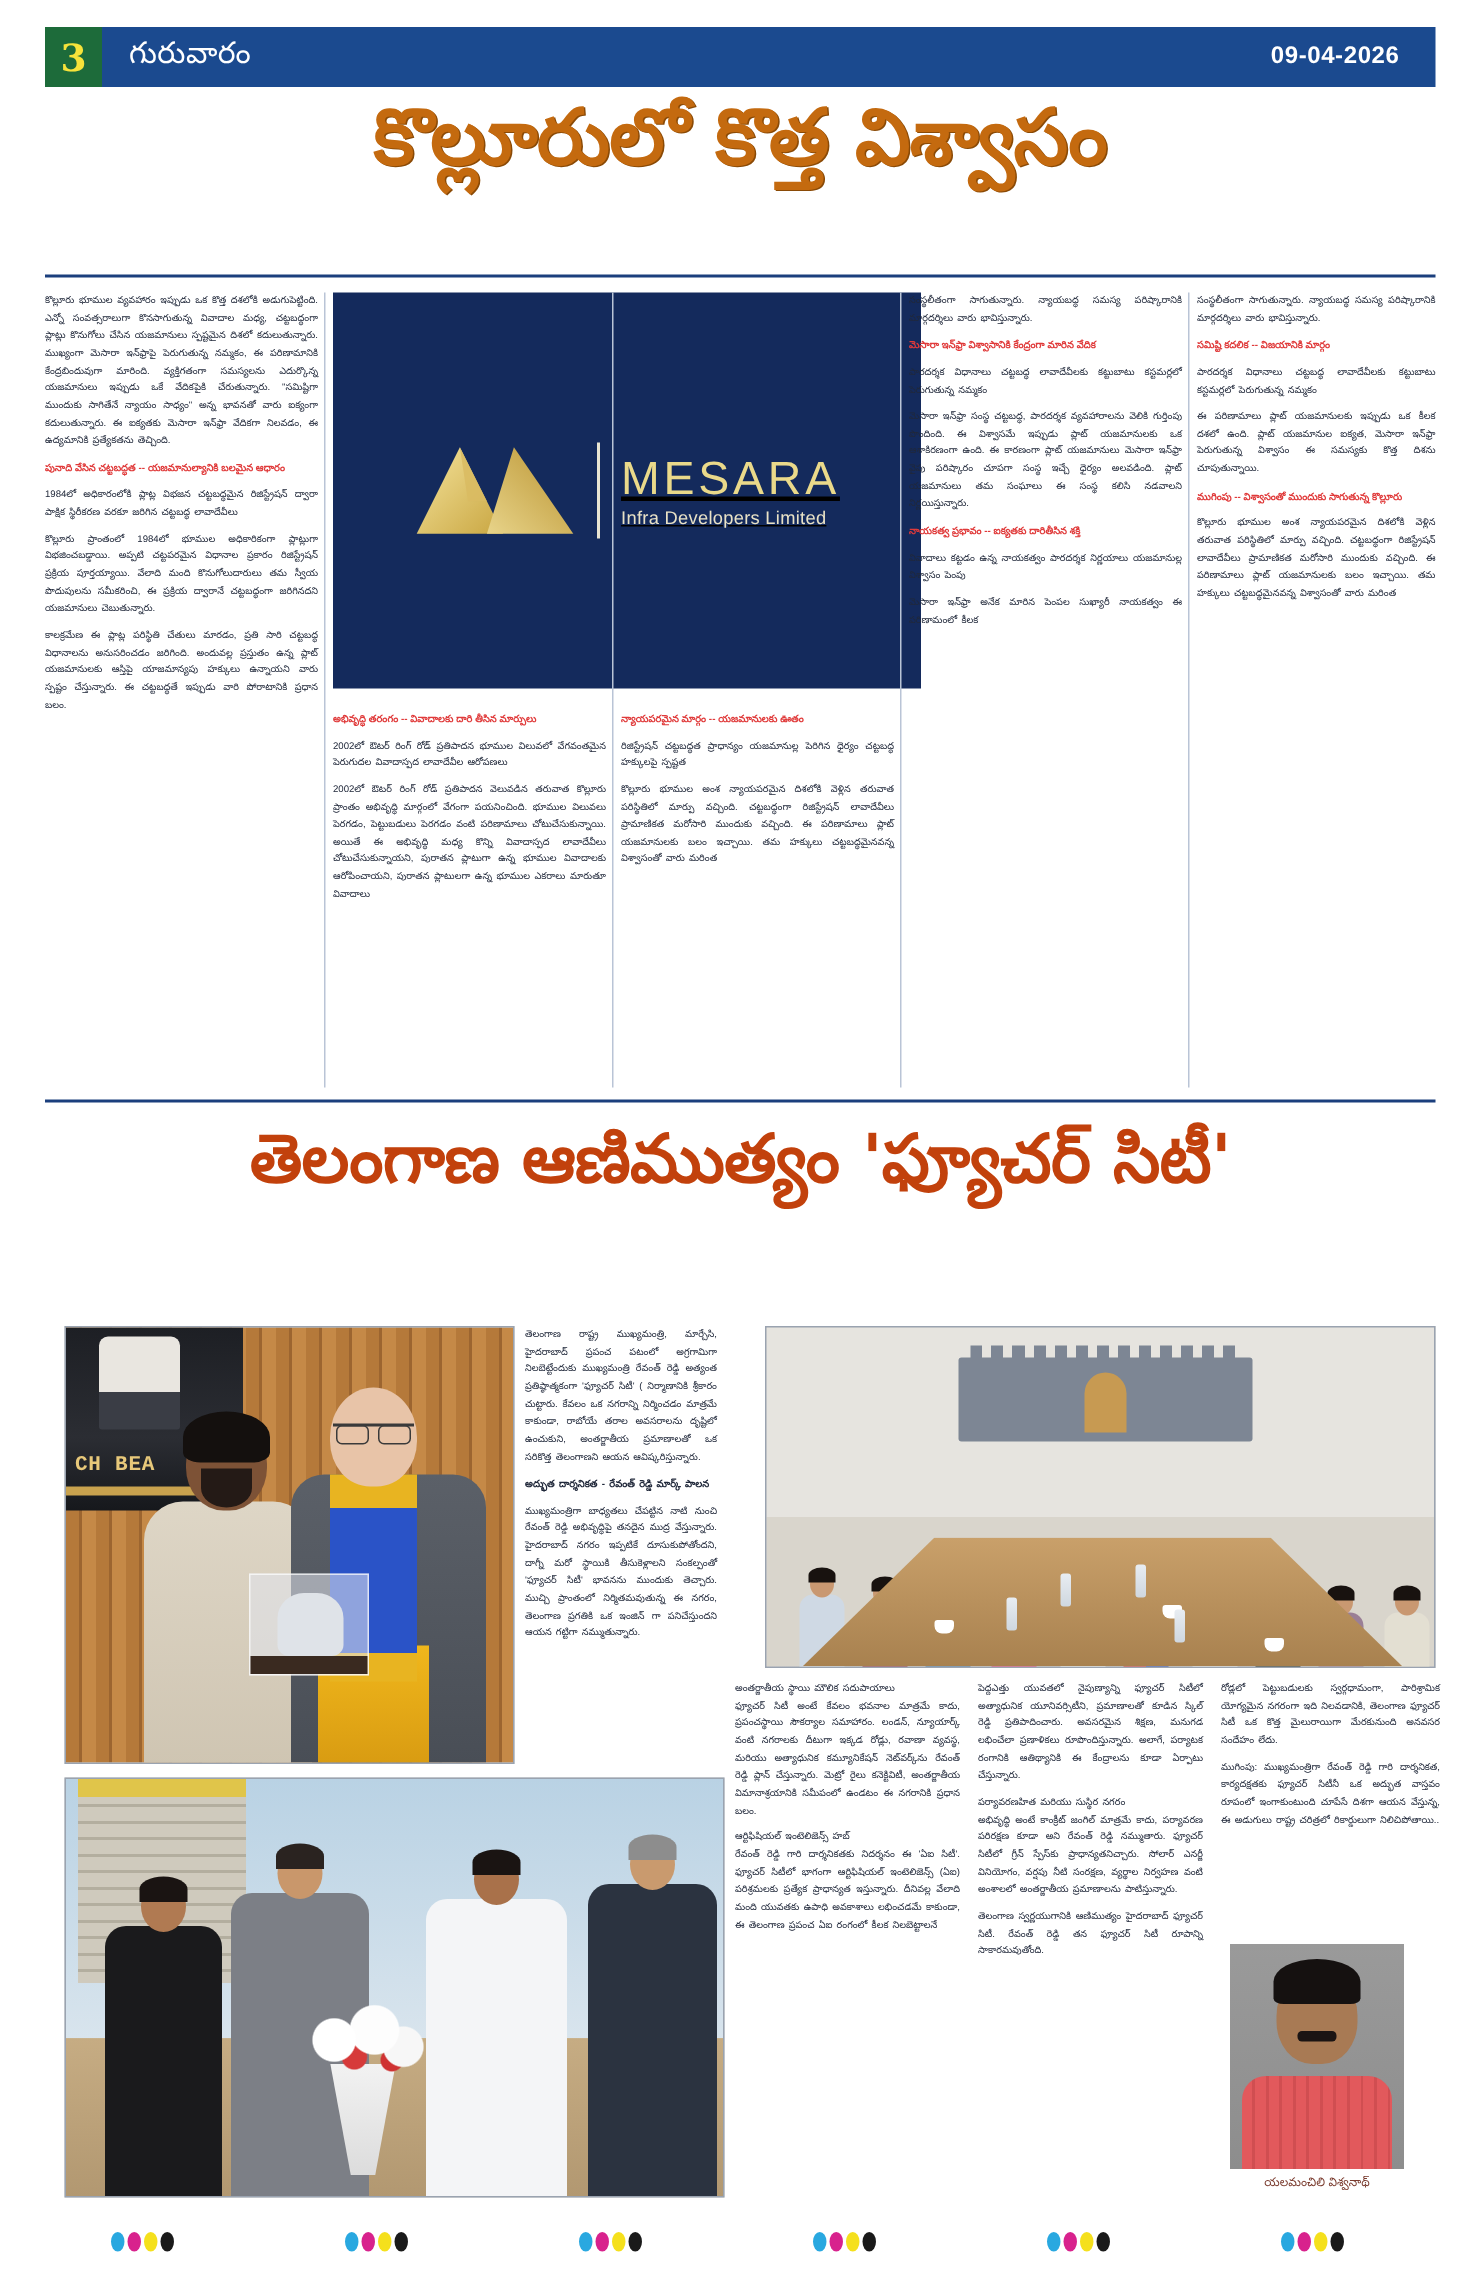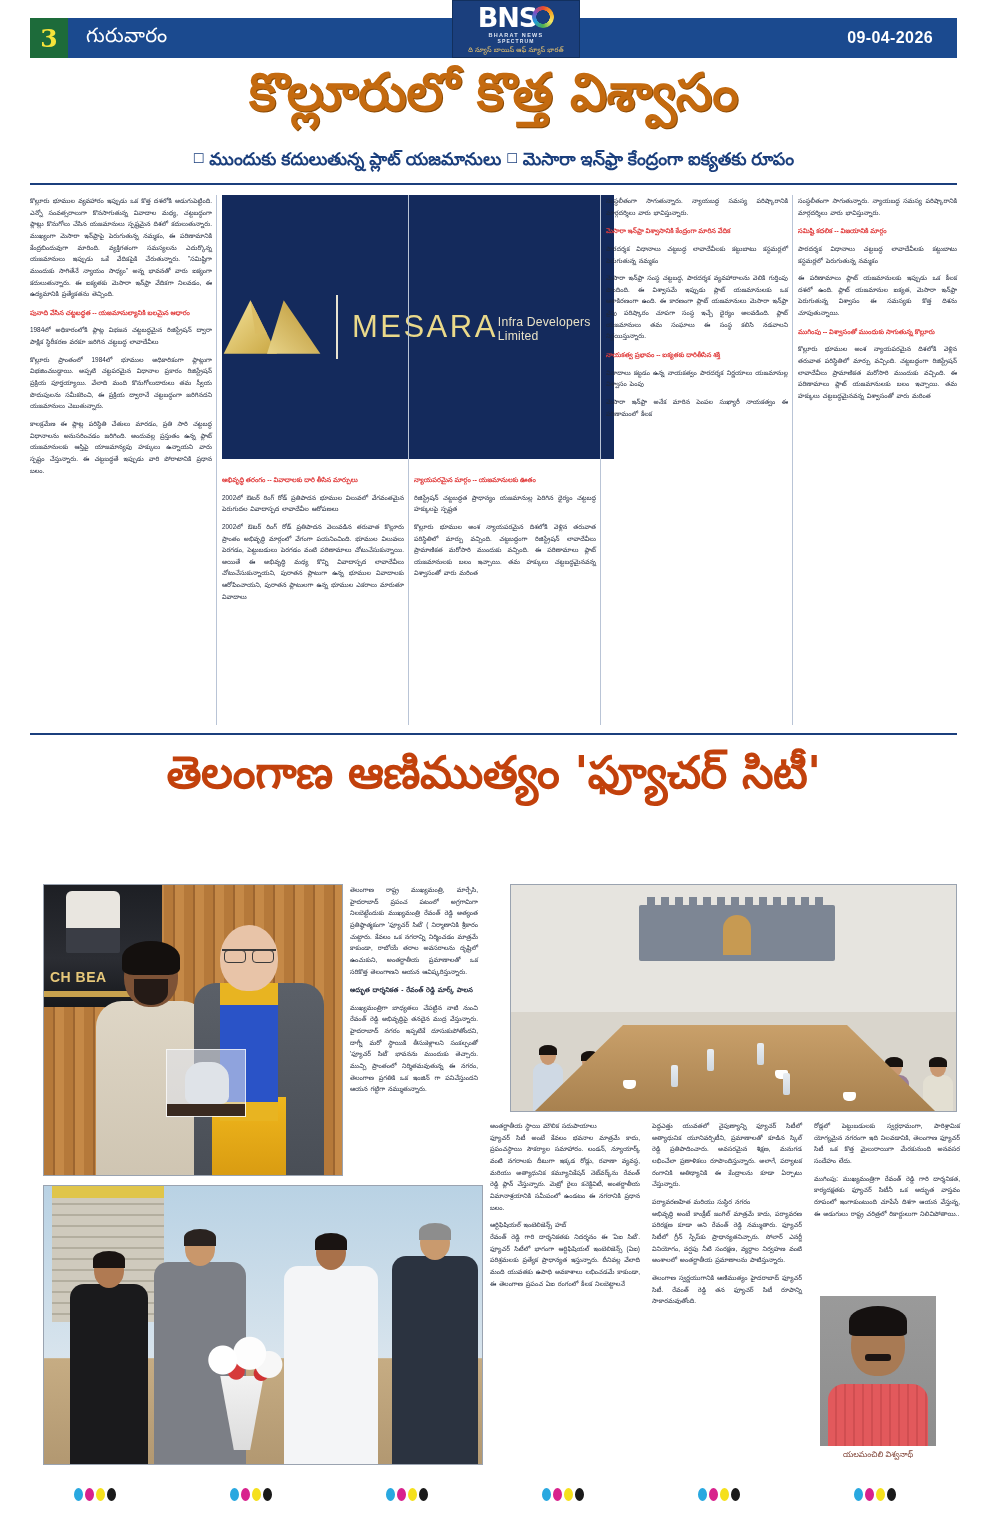--- a/index.html
+++ b/index.html
@@ -102,21 +102,21 @@
   
   .mesara {
     position:absolute; left:192px; top:0px;
     width:392px; height:264px;
     background:#142a5c;
     display:flex; align-items:center; justify-content:center;
     gap:14px;
   }
   .mesara-mark { width:108px; height:72px; }
   .mesara-div { width:2px; height:64px; background:#e8e4d2; }
-  .mesara-txt { display:flex; flex-direction:row; }
+  .mesara-txt { display:flex; flex-direction:column;text-decoration:underline; }
   .mesara-name {
     color:#ead98a; font-size:31px; letter-spacing:2.5px;
     font-weight:400; line-height:1;
     font-family:"Liberation Sans", sans-serif;
   }
   .mesara-tag {
     color:#e9e2c6; font-size:12.2px; letter-spacing:.2px;
     margin-top:4px;
   }
 
@@ -152,21 +152,21 @@
     position:absolute; left:0; top:0; width:118px; height:122px;
     background:linear-gradient(180deg,#1d1f24 0%,#2b2d33 60%,#16181c 100%);
   }
   .p1 .poster-fig {
     position:absolute; left:22px; top:6px; width:54px; height:62px;
     background:linear-gradient(180deg,#e9e6e0 0 60%,#3a3d45 60% 100%);
     border-radius:6px 6px 2px 2px;
   }
   .p1 .poster-txt {
     position:absolute; left:6px; bottom:22px; color:#e7c87a;
-    font-size:14px; font-weight:800; letter-spacing:.5px;
+    font-size:14px; font-weight:800; letter-spacing:.5px;font-family:Liberation Mono, monospace;
   }
   .p1 .poster-bar { position:absolute; left:0; bottom:10px; width:100%; height:6px; background:#c8a24e; }
   .p1 .manA {
     position:absolute; left:52px; bottom:0; width:112px; height:230px;
   }
   .p1 .manA .head {
     position:absolute; left:28px; top:0; width:54px; height:62px;
     border-radius:50% 50% 46% 46%; background:#7d5236;
   }
   .p1 .manA .hair {
@@ -321,37 +321,22 @@
 <div class="page">
 
   <div class="masthead">
     <div class="page-num-box">
       <span class="page-num">3</span>
     </div>
     <div class="weekday">గురువారం</div>
     <div class="date">09-04-2026</div>
   </div>
 
-  <div class="logo-wrap">
-    <div class="logo-bns">
-      <span class="logo-bn">BNS</span>
-      <span class="logo-ring"></span>
-    </div>
-    <div class="logo-sub1">BHARAT NEWS</div>
-    <div class="logo-sub2">SPECTRUM</div>
-    <div class="logo-tel">ది న్యూస్ బాయిస్ ఆఫ్ న్యూస్ భారత్</div>
-  </div>
 
   <div class="hl1">కొల్లూరులో కొత్త విశ్వాసం</div>
-  <div class="hl1-sub">
-    <span class="bullet">☐</span>
-    <span>ముందుకు కదులుతున్న ప్లాట్ యజమానులు</span>
-    <span class="bullet">☐</span>
-    <span>మెసారా ఇన్‌ఫ్రా కేంద్రంగా ఐక్యతకు రూపం</span>
-  </div>
   <div class="rule-blue" style="top:183px"></div>
 
   <div class="art1">
 
     <div class="col" style="left:0; width:182px;">
       <div class="ptext">కొల్లూరు భూముల వ్యవహారం ఇప్పుడు ఒక కొత్త దశలోకి అడుగుపెట్టింది. ఎన్నో సంవత్సరాలుగా కొనసాగుతున్న వివాదాల మధ్య, చట్టబద్ధంగా ప్లాట్లు కొనుగోలు చేసిన యజమానులు స్పష్టమైన దిశలో కదులుతున్నారు. ముఖ్యంగా మెసారా ఇన్‌ఫ్రాపై పెరుగుతున్న నమ్మకం, ఈ పరిణామానికి కేంద్రబిందువుగా మారింది. వ్యక్తిగతంగా సమస్యలను ఎదుర్కొన్న యజమానులు ఇప్పుడు ఒకే వేదికపైకి చేరుతున్నారు. "సమిష్టిగా ముందుకు సాగితేనే న్యాయం సాధ్యం" అన్న భావనతో వారు ఐక్యంగా కదులుతున్నారు. ఈ ఐక్యతకు మెసారా ఇన్‌ఫ్రా వేదికగా నిలవడం, ఈ ఉద్యమానికి ప్రత్యేకతను తెచ్చింది.</div>
       <div class="redhead">పునాది వేసిన చట్టబద్ధత -- యజమానుల్యానికి బలమైన ఆధారం</div>
       <div class="ptext" style="margin-top:4px">1984లో అధికారంలోకి ప్లాట్ల విభజన చట్టబద్ధమైన రిజిస్ట్రేషన్ ద్వారా పాక్షిక స్థిరీకరణ వరకూ జరిగిన చట్టబద్ధ లావాదేవీలు</div>
       <div class="ptext" style="margin-top:6px">కొల్లూరు ప్రాంతంలో 1984లో భూముల అధికారికంగా ప్లాట్లుగా విభజించబడ్డాయి. అప్పటి చట్టపరమైన విధానాల ప్రకారం రిజిస్ట్రేషన్ ప్రక్రియ పూర్తయ్యాయి. వేలాది మంది కొనుగోలుదారులు తమ స్వీయ పొదుపులను సమీకరించి, ఈ ప్రక్రియ ద్వారానే చట్టబద్ధంగా జరిగినదని యజమానులు చెబుతున్నారు.</div>
       <div class="ptext" style="margin-top:6px">కాలక్రమేణ ఈ ప్లాట్ల పరిస్థితి చేతులు మారడం, ప్రతి సారి చట్టబద్ధ విధానాలను అనుసరించడం జరిగింది. అందువల్ల ప్రస్తుతం ఉన్న ప్లాట్ యజమానులకు ఆస్తిపై యాజమాన్యపు హక్కులు ఉన్నాయని వారు స్పష్టం చేస్తున్నారు. ఈ చట్టబద్ధతే ఇప్పుడు వారి పోరాటానికి ప్రధాన బలం.</div>

